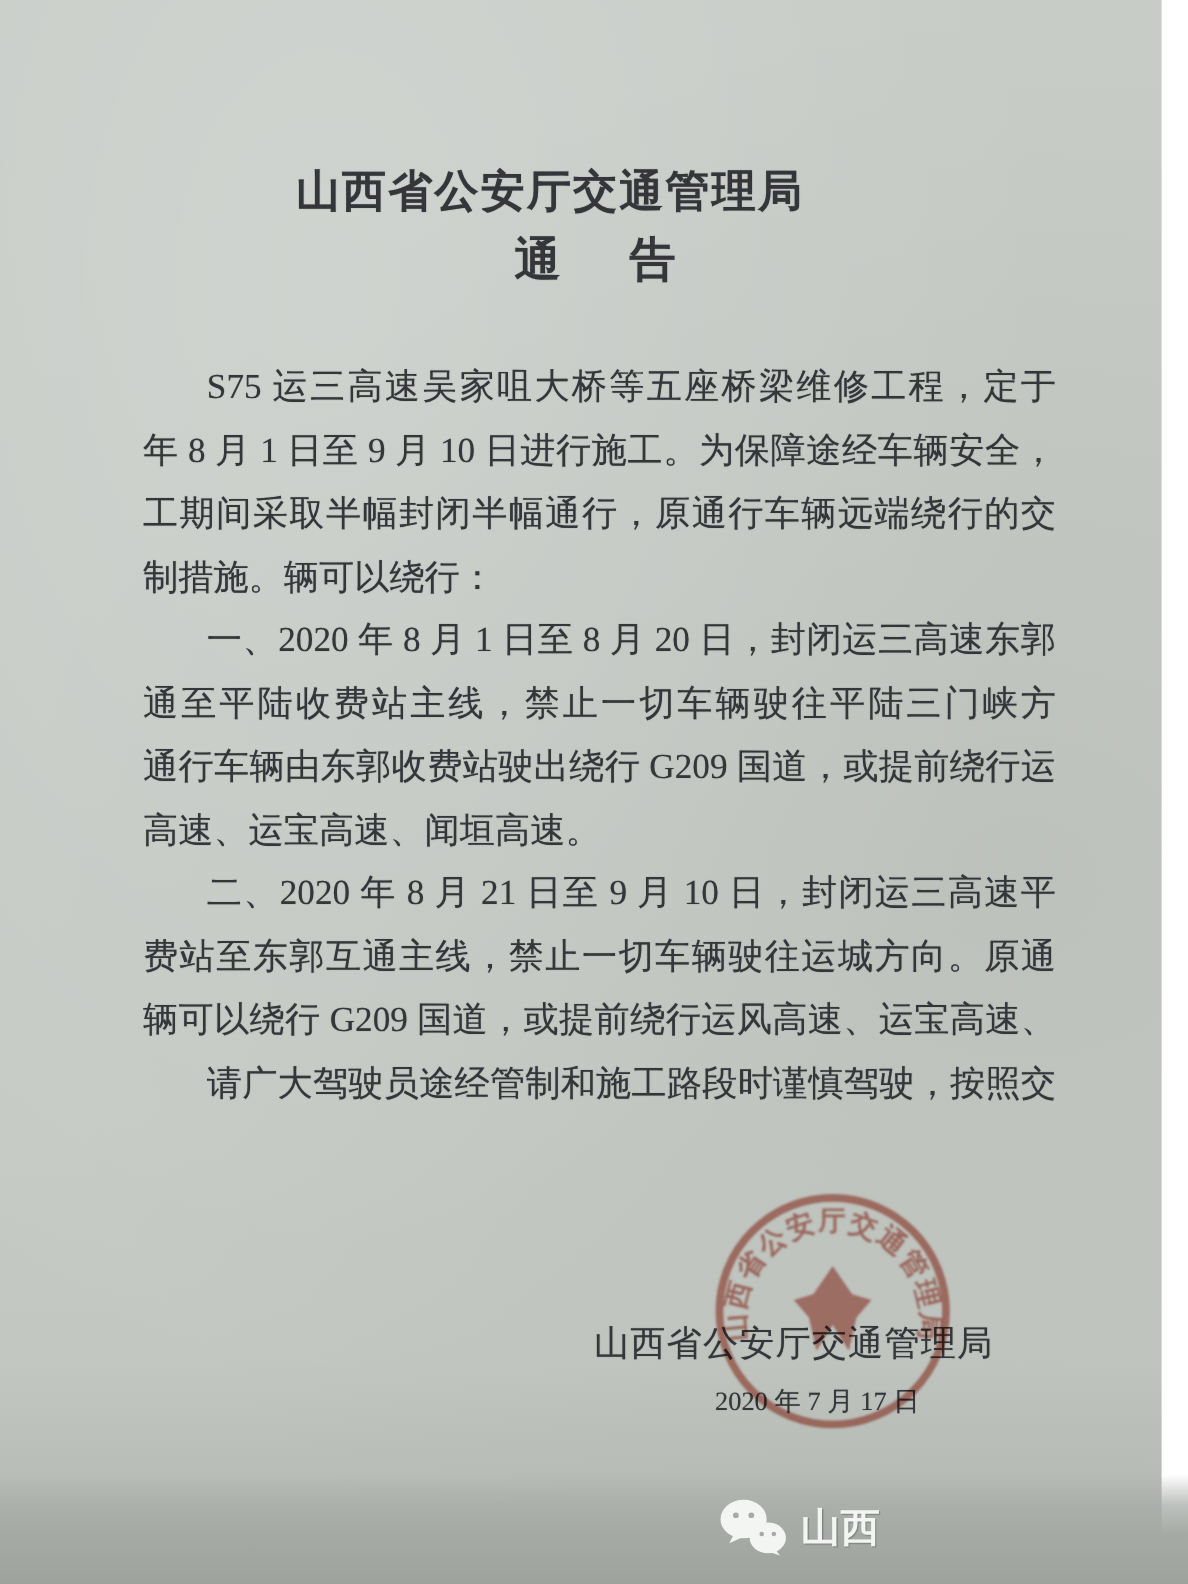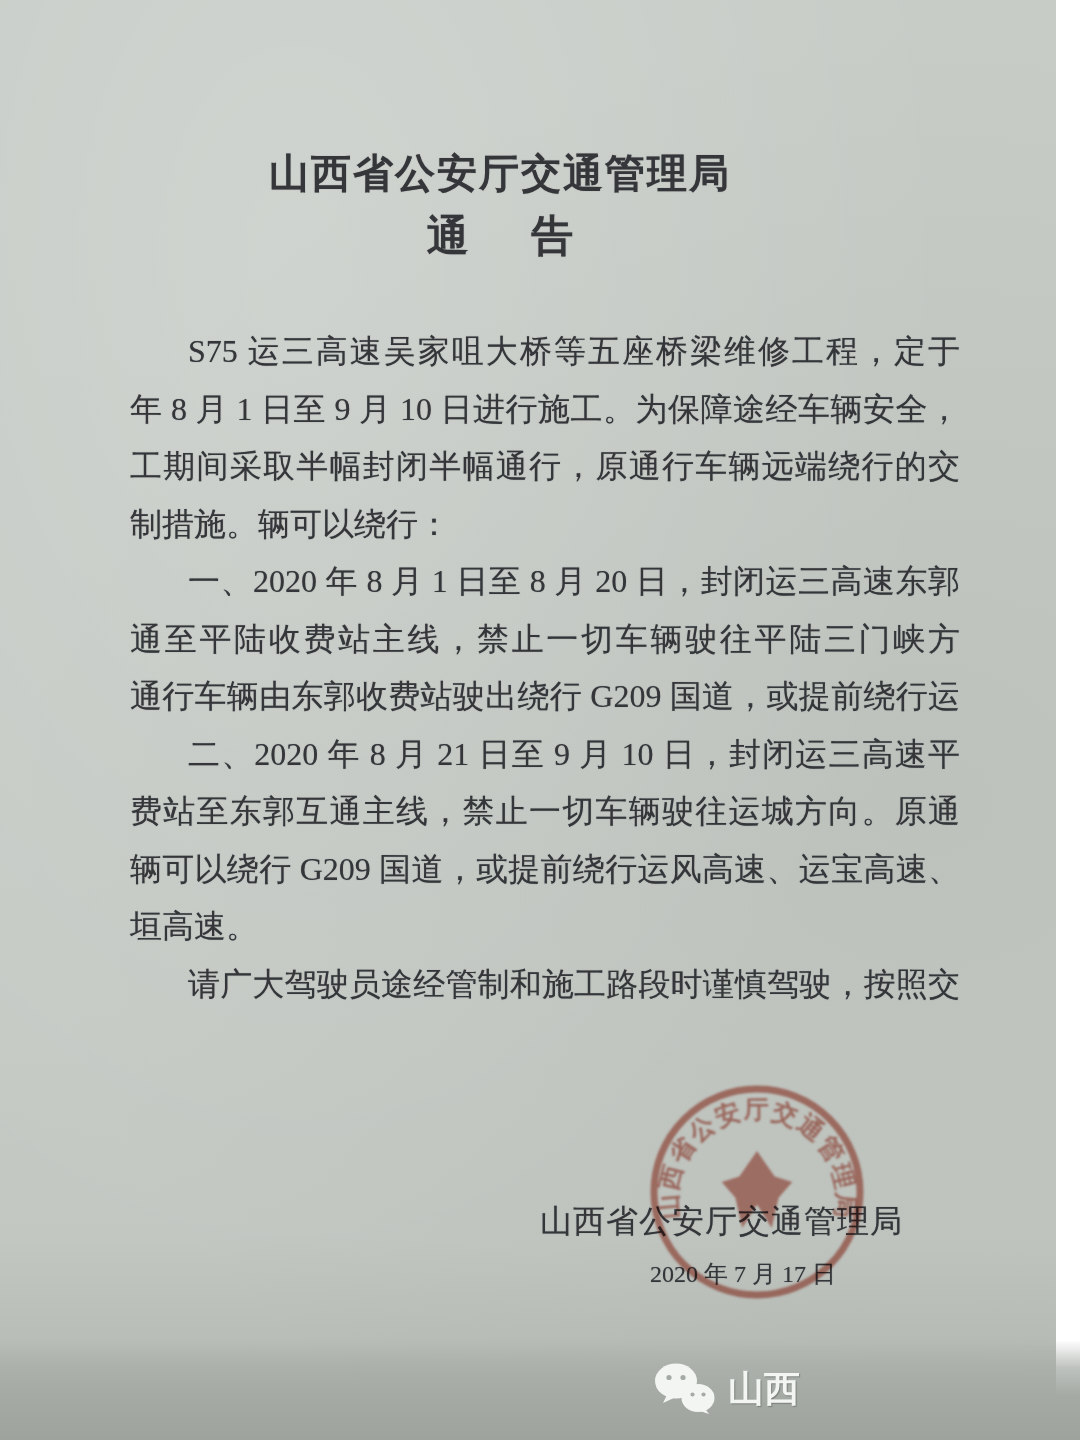--- a/index.html
+++ b/index.html
@@ -31,20 +31,21 @@
     white-space: nowrap;
   }
   .doc-subtitle {
     position: absolute;
     top: 208px; left: 0; width: 1000px;
     text-align: center;
     font-size: 42px;
     font-weight: bold;
     word-spacing: 52px;
     white-space: nowrap;
+    padding-left: 41px;
   }
   .doc-body {
     position: absolute;
     top: 323px; left: 130px;
     width: 830px;
   }
   .line {
     font-size: 32px;
     line-height: 57.5px;
     height: 57.5px;
@@ -113,25 +114,25 @@
   <div class="doc-body">
 
     <div class="line just indent ink">S75 运三高速吴家咀大桥等五座桥梁维修工程，定于 2020</div>
     <div class="line just ink">年 8 月 1 日至 9 月 10 日进行施工。为保障途经车辆安全，施</div>
     <div class="line just ink">工期间采取半幅封闭半幅通行，原通行车辆远端绕行的交通管</div>
     <div class="line ink">制措施。辆可以绕行：</div>
 
     <div class="line just indent ink">一、2020 年 8 月 1 日至 8 月 20 日，封闭运三高速东郭互</div>
     <div class="line just ink">通至平陆收费站主线，禁止一切车辆驶往平陆三门峡方向。原</div>
     <div class="line just ink">通行车辆由东郭收费站驶出绕行 G209 国道，或提前绕行运风</div>
+    <div class="line ink">高速、运宝高速、闻垣高速。</div>
 
     <div class="line just indent ink">二、2020 年 8 月 21 日至 9 月 10 日，封闭运三高速平陆收</div>
     <div class="line just ink">费站至东郭互通主线，禁止一切车辆驶往运城方向。原通行车</div>
     <div class="line just ink">辆可以绕行 G209 国道，或提前绕行运风高速、运宝高速、闻</div>
-    <div class="line ink">垣高速。</div>
 
     <div class="line just indent ink">请广大驾驶员途经管制和施工路段时谨慎驾驶，按照交通</div>
   </div>
 
   <div class="sig-line ink">山西省公安厅交通管理局</div>
   <div class="date-line ink">2020 年 7 月 17 日</div>
 
   <svg class="seal" viewBox="0 0 230 230" xmlns="http://www.w3.org/2000/svg">
     <defs>
       <filter id="sblur" x="-10%" y="-10%" width="120%" height="120%">

